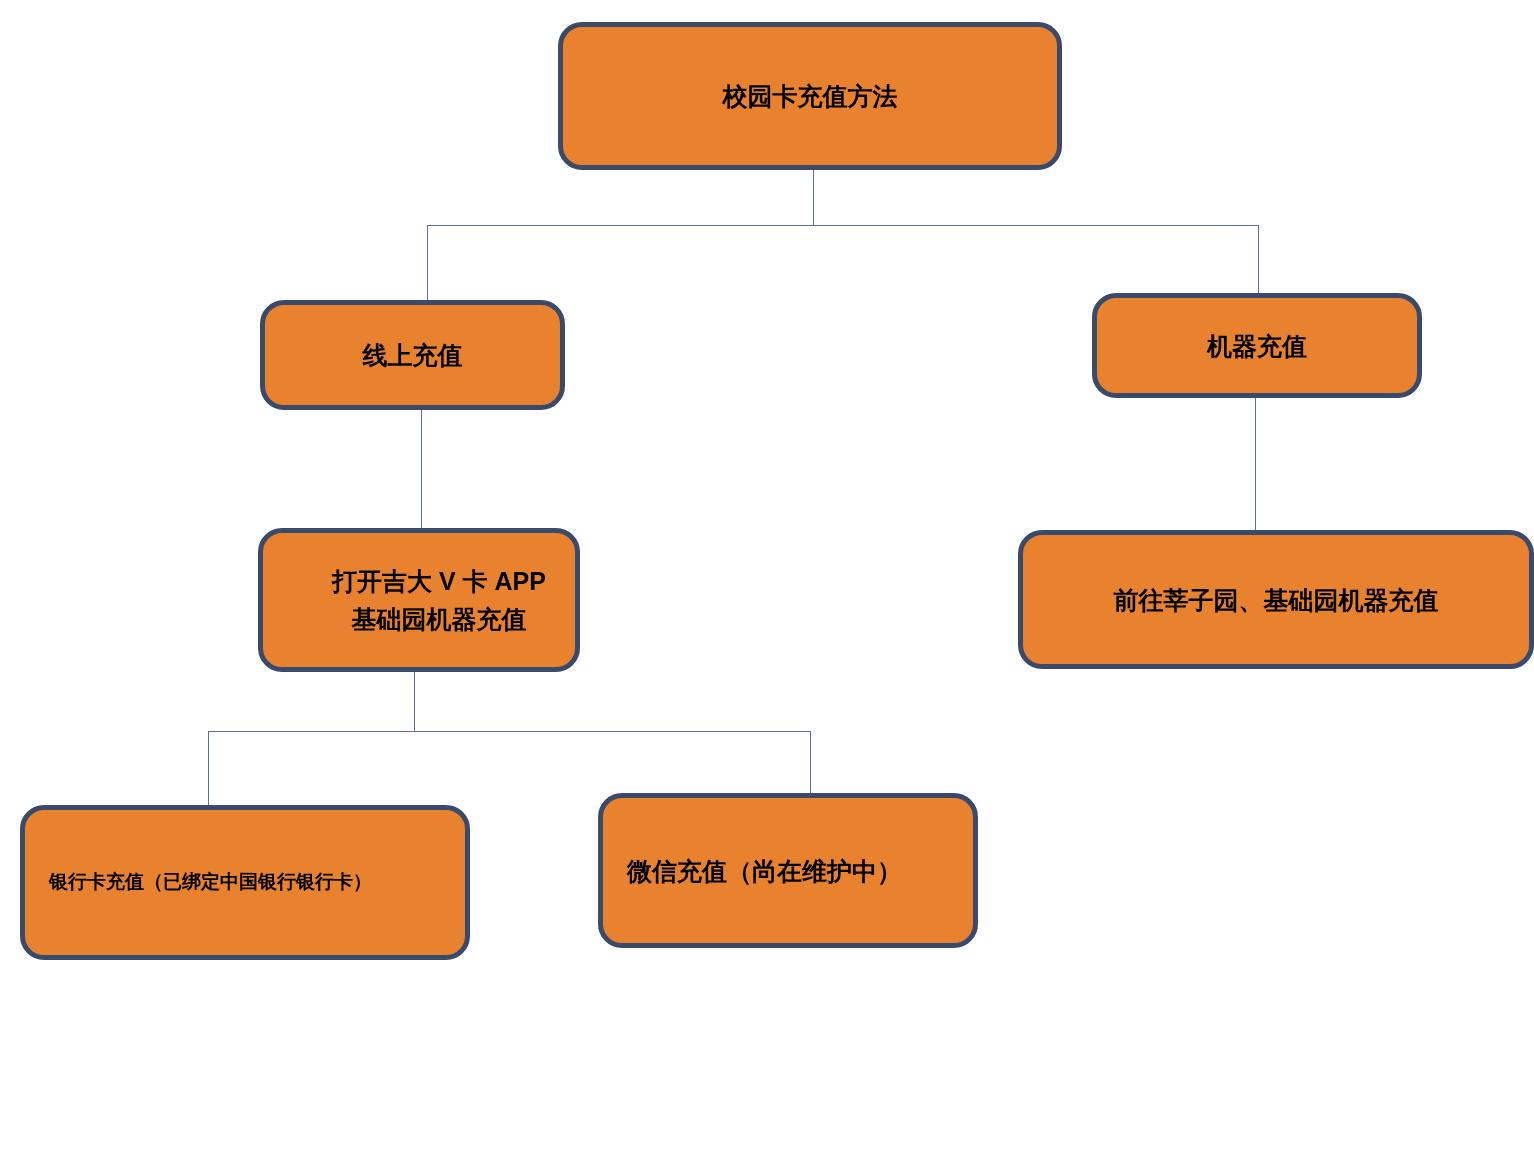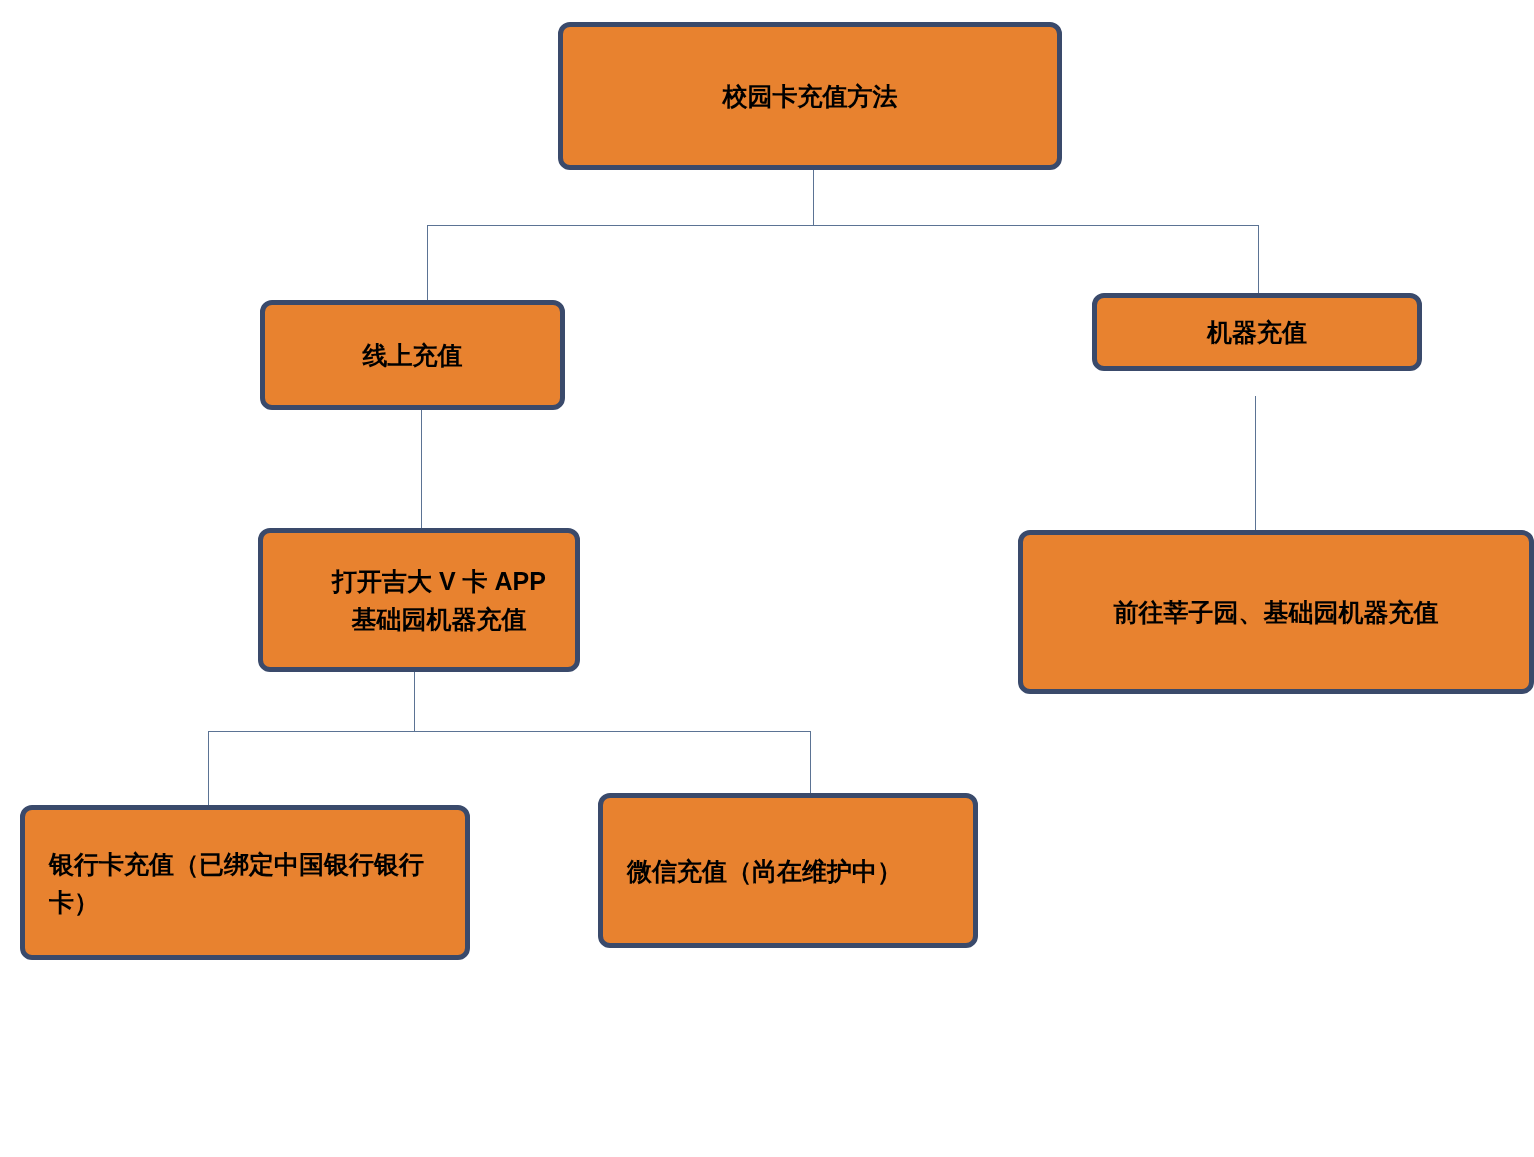--- a/index.html
+++ b/index.html
@@ -14,21 +14,21 @@
     height: 1157px;
     background: #ffffff;
     overflow: hidden;
     font-family: "Liberation Sans", "DejaVu Sans", sans-serif;
   }
   .node {
     position: absolute;
     box-sizing: border-box;
     background: #E8822F;
     border: 5px solid #3A4A6B;
-    border-radius: 12px;
+    border-radius: 24px;
     display: flex;
     align-items: center;
     color: #000000;
     font-weight: bold;
     line-height: 1.52;
     z-index: 2;
   }
   .node.center { justify-content: center; text-align: center; }
   .node.left   { justify-content: flex-start; text-align: left; }
   .node .label { display: block; width: 100%; }
@@ -38,24 +38,24 @@
     position: absolute;
     background: #5B7394;
     z-index: 1;
   }
   .conn.v { width: 1px; }
   .conn.h { height: 1px; }
 
   
   #node-root      { left: 558px;  top: 22px;   width: 504px; height: 148px; font-size: 25px; }
   #node-online    { left: 260px;  top: 300px;  width: 305px; height: 110px; font-size: 25px; justify-content: flex-end; }
-  #node-machine   { left: 1092px; top: 293px;  width: 330px; height: 78px; font-size: 25px; }
+  #node-machine   { left: 1092px; top: 293px;  width: 330px; height: 105px; font-size: 25px; }
   #node-app       { left: 258px;  top: 528px;  width: 322px; height: 144px; font-size: 25px; padding-left: 40px; }
-  #node-gomachine { left: 1018px; top: 530px;  width: 516px; height: 164px; font-size: 25px; text-align: center; }
-  #node-bankcard  { left: 20px;   top: 805px;  width: 450px; height: 155px; font-size: 25px; padding: 12px 24px; }
+  #node-gomachine { left: 1018px; top: 530px;  width: 516px; height: 139px; font-size: 25px; text-align: center; }
+  #node-bankcard  { left: 20px;   top: 805px;  width: 450px; height: 155px; font-size: 19px; padding: 12px 24px; }
   #node-wechat    { left: 598px;  top: 793px;  width: 380px; height: 155px; font-size: 25px; padding: 12px 24px; }
 
   
   #conn-root-stem   { left: 813px;  top: 170px; height: 56px; }
   #conn-root-bar    { left: 427px;  top: 225px; width: 832px; }
   #conn-root-left   { left: 427px;  top: 225px; height: 78px; }
   #conn-root-right  { left: 1258px; top: 225px; height: 72px; }
 
   
   #conn-online-app  { left: 421px;  top: 408px; height: 122px; }

